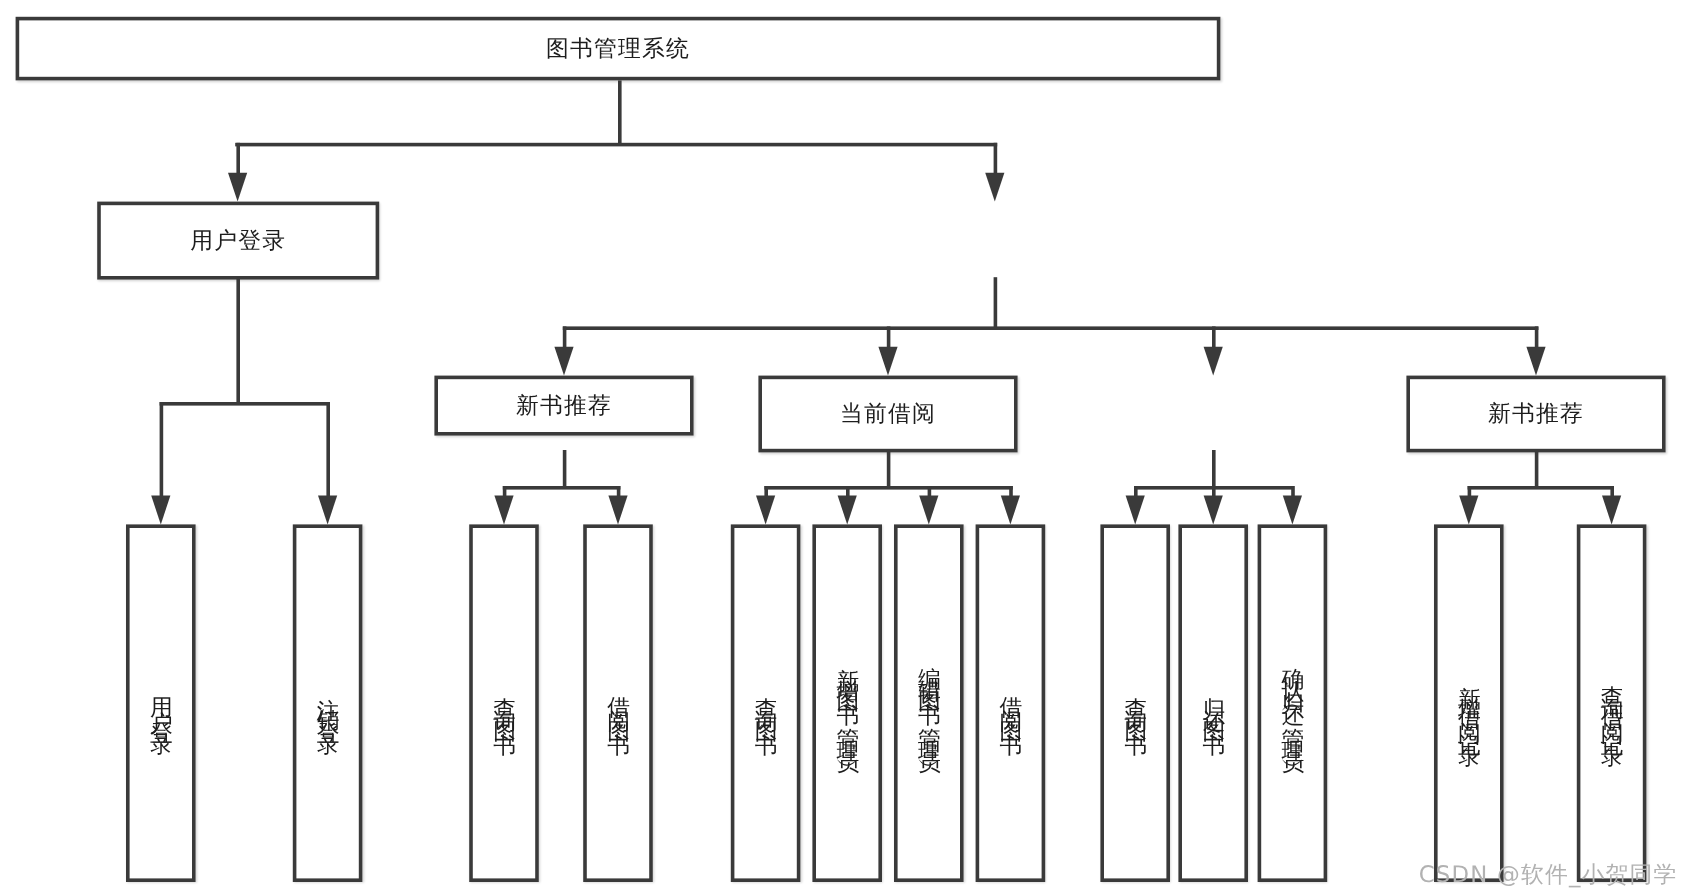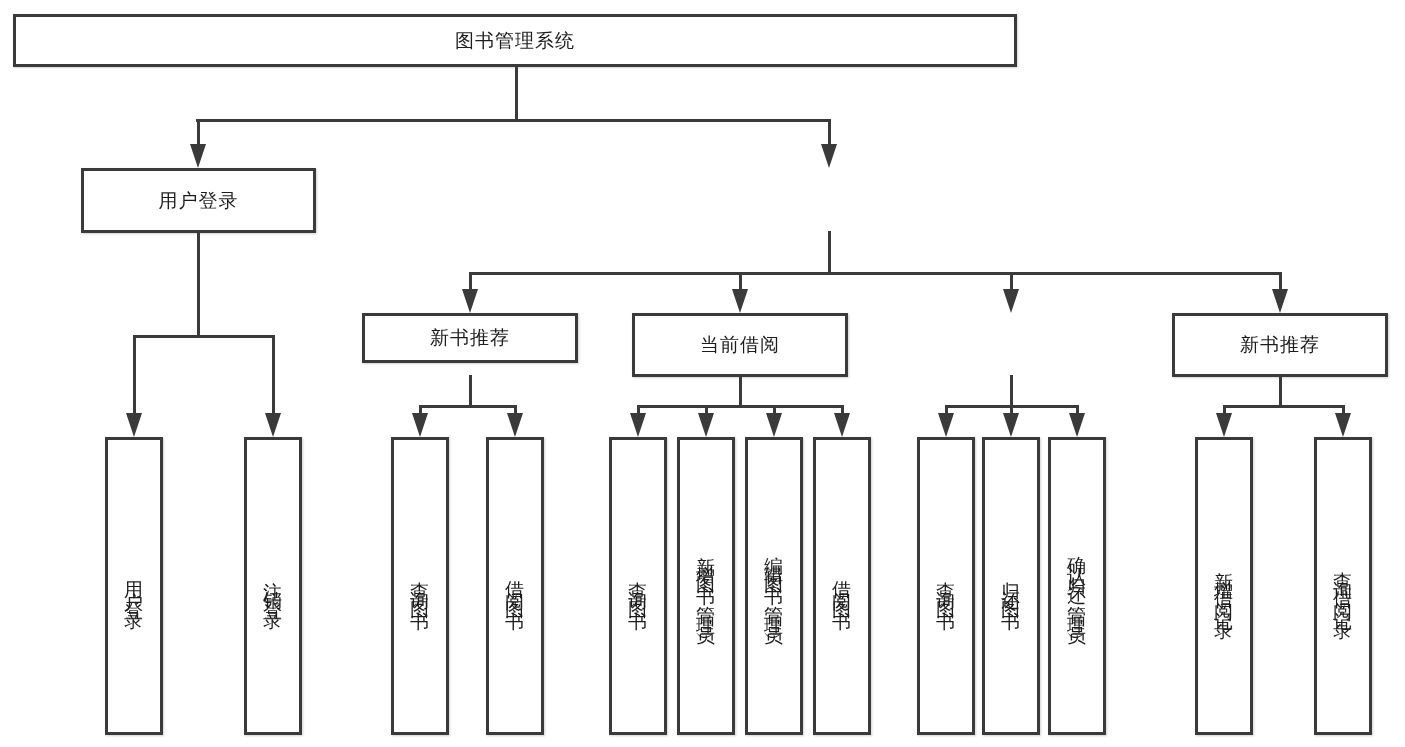--- a/index.html
+++ b/index.html
@@ -155,14 +155,15 @@
   <div class="ln" style="left:1076px;top:405px;width:3px;height:14px"></div>
   <div class="ar" style="left:1069px;top:413px"></div>
 
   <div class="ln" style="left:1279px;top:375px;width:3px;height:32px"></div>
   <div class="ln" style="left:1223px;top:405px;width:122px;height:3px"></div>
   <div class="ln" style="left:1223px;top:405px;width:3px;height:14px"></div>
   <div class="ar" style="left:1216px;top:413px"></div>
   <div class="ln" style="left:1342px;top:405px;width:3px;height:14px"></div>
   <div class="ar" style="left:1335px;top:413px"></div>
 
+  <div class="wm">CSDN @软件_小贺同学</div>
 
 </div>
 
 </body></html>

